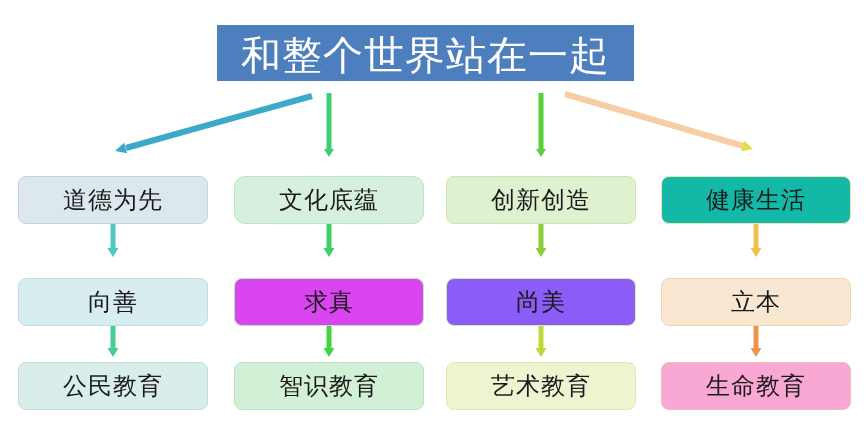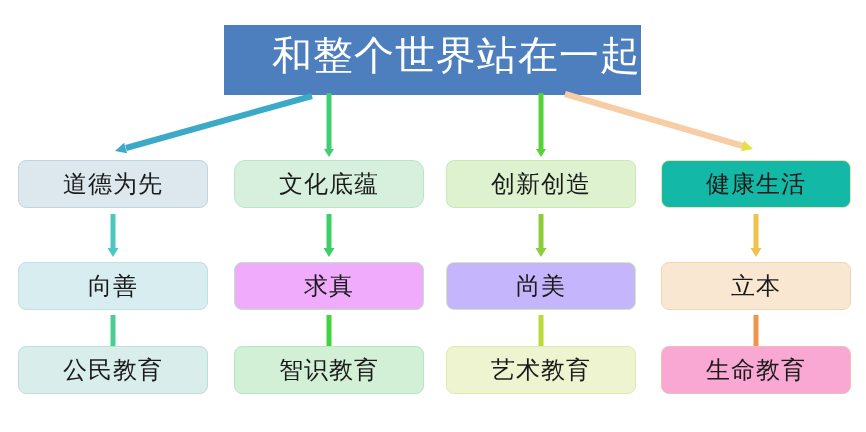--- a/index.html
+++ b/index.html
@@ -5,38 +5,39 @@
   html,body{margin:0;padding:0;background:#ffffff;}
   .canvas{
     position:relative;
     width:866px;height:432px;
     background:#ffffff;
     font-family:"Liberation Serif","DejaVu Serif",serif;
     overflow:hidden;
   }
   .title{
     position:absolute;
-    left:224px;top:25px;width:417px;height:70px;
-    text-align:right;line-height:62px;
+    left:217px;top:25px;width:417px;height:56px;
+    text-align:center;line-height:62px;
     font-size:40px;letter-spacing:1px;
     white-space:nowrap;
   }
   .arrows{
     position:absolute;left:0;top:0;width:866px;height:432px;
   }
   .node{
     position:absolute;
     width:190px;height:48px;
     border:1px solid transparent;
     border-radius:8px;
     box-sizing:border-box;
     text-align:center;line-height:46px;
     font-size:24px;letter-spacing:1px;
     color:#1a1a1a;
     white-space:nowrap;
+    margin-top:16px;
   }
   .c1{left:18px}.c2{left:234px}.c3{left:446px}.c4{left:661px}
   .r1{top:160px}.r2{top:262px}.r3{top:346px}
 </style>
 </head>
 <body>
 
 <div class="canvas">
 
   <div class="title" style="background-color: rgb(77, 126, 189); color: rgb(255, 255, 255);">和整个世界站在一起</div>
@@ -98,24 +99,24 @@
       <line x1="756" y1="315" x2="756" y2="349" stroke-width="5" stroke="#f0944a"></line>
       <polygon points="750.5,348 761.5,348 756,357" fill="#f0944a"></polygon>
     </g>
   </svg>
 
   <div class="node r1 c1" style="background-color: rgb(220, 232, 238); border-color: rgb(195, 213, 223);">道德为先</div>
   <div class="node r2 c1" style="background-color: rgb(216, 237, 240); border-color: rgb(190, 223, 227);">向善</div>
   <div class="node r3 c1" style="background-color: rgb(217, 238, 234); border-color: rgb(190, 223, 216);">公民教育</div>
 
   <div class="node r1 c2" style="background-color: rgb(214, 240, 221); border-color: rgb(187, 229, 201); border-radius: 11px;">文化底蕴</div>
-  <div class="node r2 c2" style="background-color: #f0abfc; border-color: rgb(186, 229, 199);">求真</div>
+  <div class="node r2 c2" style="background-color: #d946ef; border-color: rgb(186, 229, 199);">求真</div>
   <div class="node r3 c2" style="background-color: rgb(210, 240, 214); border-color: rgb(182, 229, 193);">智识教育</div>
 
   <div class="node r1 c3" style="background-color: rgb(222, 242, 208); border-color: rgb(201, 232, 181);">创新创造</div>
-  <div class="node r2 c3" style="background-color: #c4b5fd; border-color: rgb(212, 232, 184);">尚美</div>
+  <div class="node r2 c3" style="background-color: #8b5cf6; border-color: rgb(212, 232, 184);">尚美</div>
   <div class="node r3 c3" style="background-color: rgb(238, 244, 207); border-color: rgb(224, 235, 178);">艺术教育</div>
 
   <div class="node r1 c4" style="background-color: #14b8a6; border-color: rgb(235, 227, 181);">健康生活</div>
   <div class="node r2 c4" style="background-color: rgb(249, 231, 210); border-color: rgb(240, 214, 181);">立本</div>
   <div class="node r3 c4" style="background-color: #f9a8d4; border-color: rgb(240, 191, 176);">生命教育</div>
 
 </div>
 
 </body></html>

